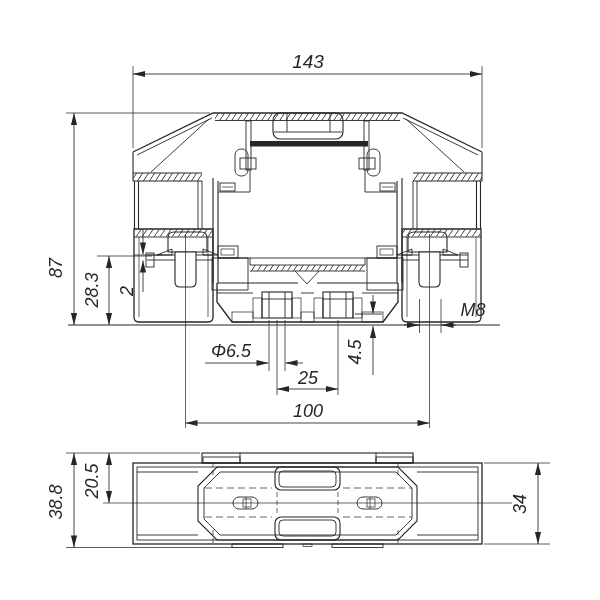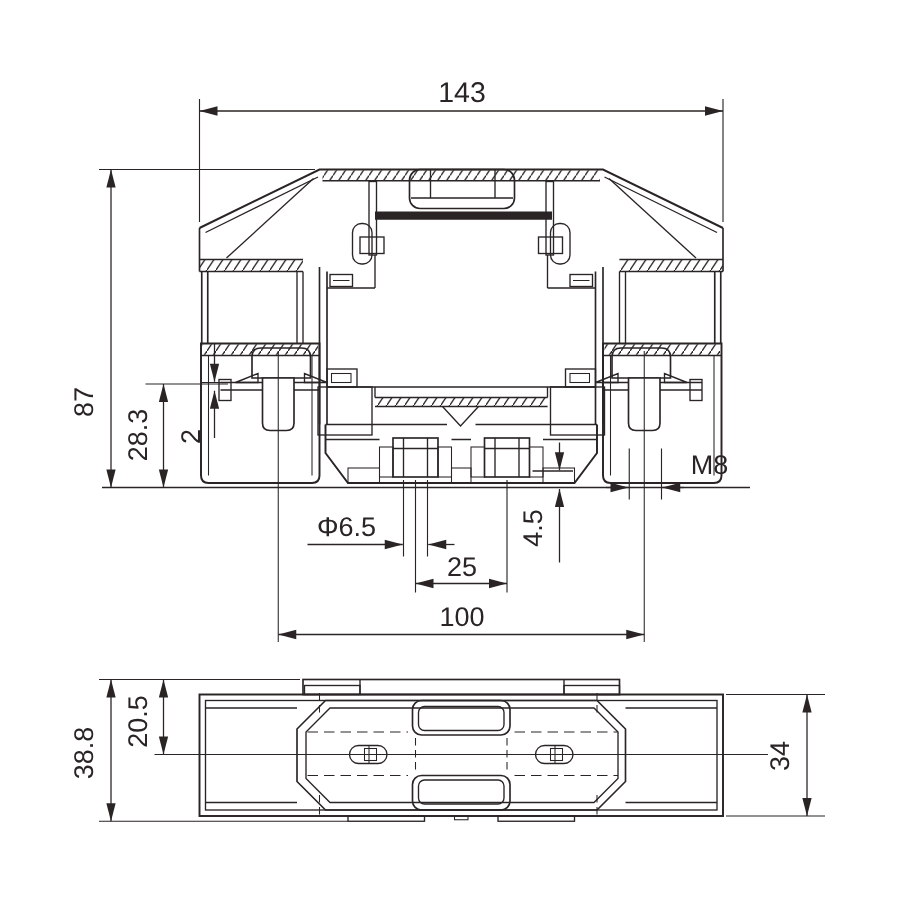--- a/index.html
+++ b/index.html
@@ -1,16 +1,16 @@
 <!DOCTYPE html>
 <html><head>
 <meta charset="utf-8">
 <style>
   html,body{margin:0;padding:0;background:#ffffff;}
-  .stage{width:600px;height:600px;background:#ffffff;position:relative;overflow:hidden;}
+  .stage{width:600px;height:600px;background:#ffffff;position:relative;overflow:hidden;font-style:italic;}
   svg{display:block;}
   .ln{fill:none;stroke:#2a2425;}
   .w13{stroke-width:1.3;} .w11{stroke-width:1.1;} .w9{stroke-width:0.9;} .w7{stroke-width:0.7;}
   .dim{fill:none;stroke:#2a2425;stroke-width:0.85;}
   .ext{fill:none;stroke:#2a2425;stroke-width:0.75;}
   .dimtxt{font-family:"Liberation Sans", sans-serif;font-size:18px;fill:#2a2425;stroke:none;}
   .big{font-size:19px;}
   .dash{stroke-dasharray:7,4;}
   .cdash{stroke-dasharray:5,3;}
   .solidfill{fill:#2a2425;stroke:none;}

